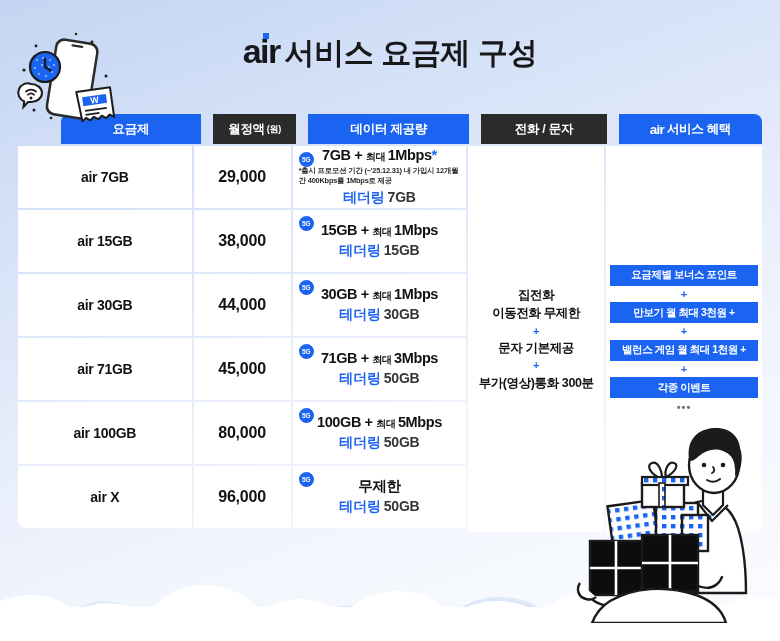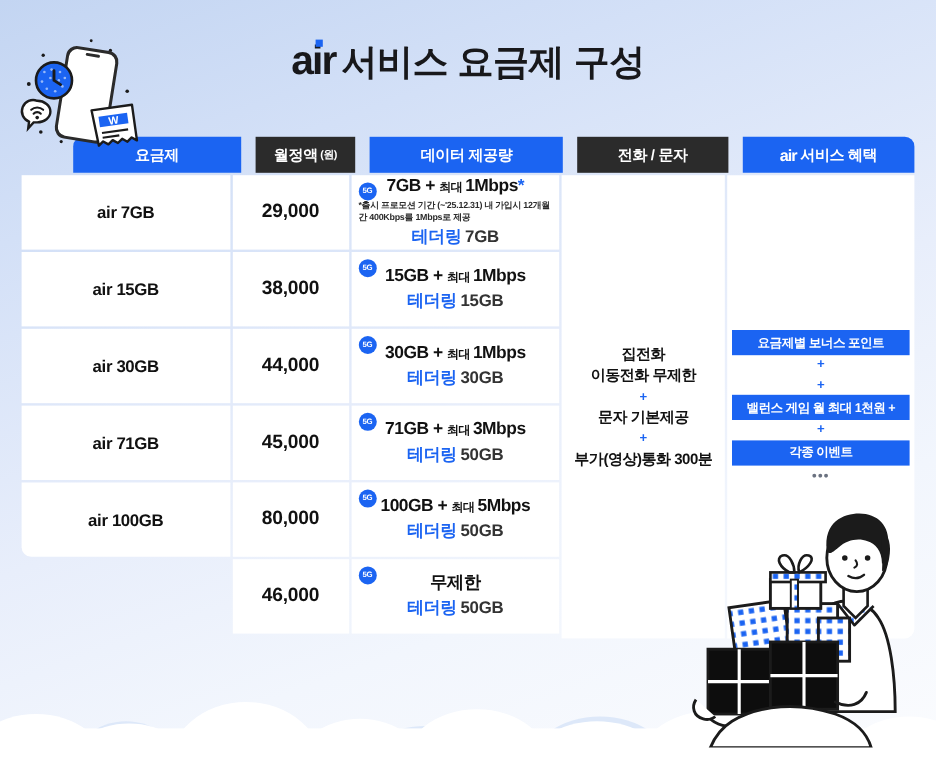--- a/index.html
+++ b/index.html
@@ -364,40 +364,43 @@
           </div>
         <div class="cell">
             <span class="plan-name">air 30GB</span>
           </div>
         <div class="cell">
             <span class="plan-name">air 71GB</span>
           </div>
         <div class="cell">
             <span class="plan-name">air 100GB</span>
           </div>
+        <div class="cell">
+            <span class="plan-name">air X</span>
+          </div>
       </div>
 
       <div class="col c2" style="width:103px">
         <div class="cell">
             <span class="price">29,000</span>
           </div>
         <div class="cell">
             <span class="price">38,000</span>
           </div>
         <div class="cell">
             <span class="price">44,000</span>
           </div>
         <div class="cell">
             <span class="price">45,000</span>
           </div>
         <div class="cell">
             <span class="price">80,000</span>
           </div>
         <div class="cell">
-            <span class="price">46,000</span>
+            <span class="price">96,000</span>
           </div>
       </div>
 
       <div class="col c3" style="width:184px">
 
         <div class="cell">
           <span class="badge5g">5G</span>
           <div class="data-main"><span>7GB + </span><span class="small">최대 </span><span>1Mbps</span><span class="star">*</span></div>
           <div class="data-note">*출시 프로모션 기간 (~'25.12.31) 내 가입시 12개월 간 400Kbps를 1Mbps로 제공</div>
           <div class="tether"><span class="lbl">테더링</span><span>7GB</span></div>
@@ -445,20 +448,21 @@
             <div class="voice-line">부가(영상)통화 300분</div>
           </div>
         </div>
       </div>
 
       <div class="col c5" style="width:164px">
         <div class="cell">
           <div class="benefits">
             <div class="pill">요금제별 보너스 포인트</div>
             <div class="plus">+</div>
+            <div class="pill">만보기 월 최대 3천원 +</div>
             <div class="plus">+</div>
             <div class="pill">밸런스 게임 월 최대 1천원 +</div>
             <div class="plus">+</div>
             <div class="pill">각종 이벤트</div>
             <div class="dots">•••</div>
           </div>
         </div>
       </div>
 
     </div>

